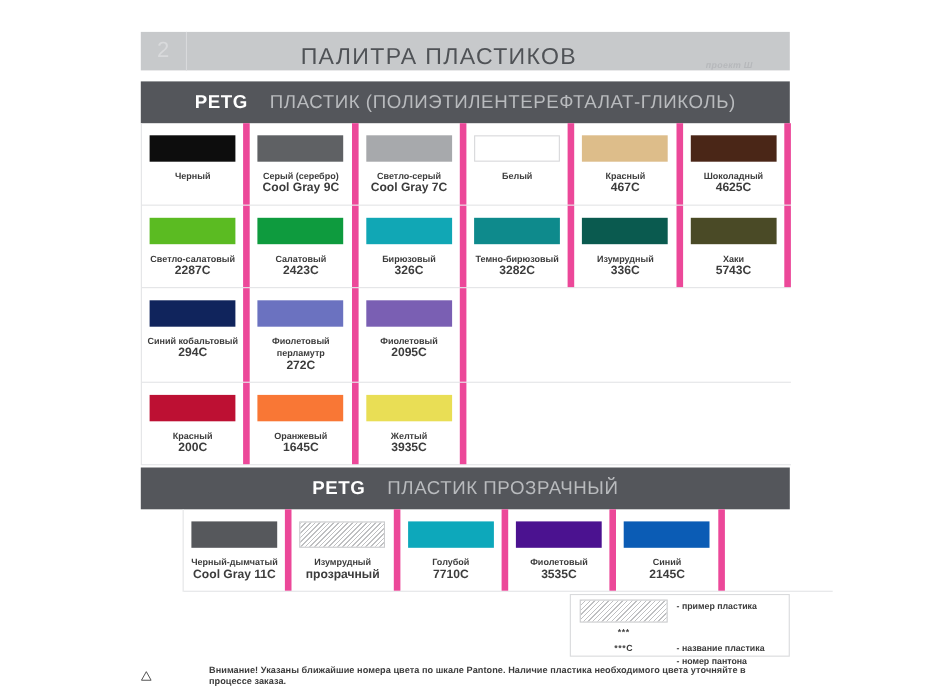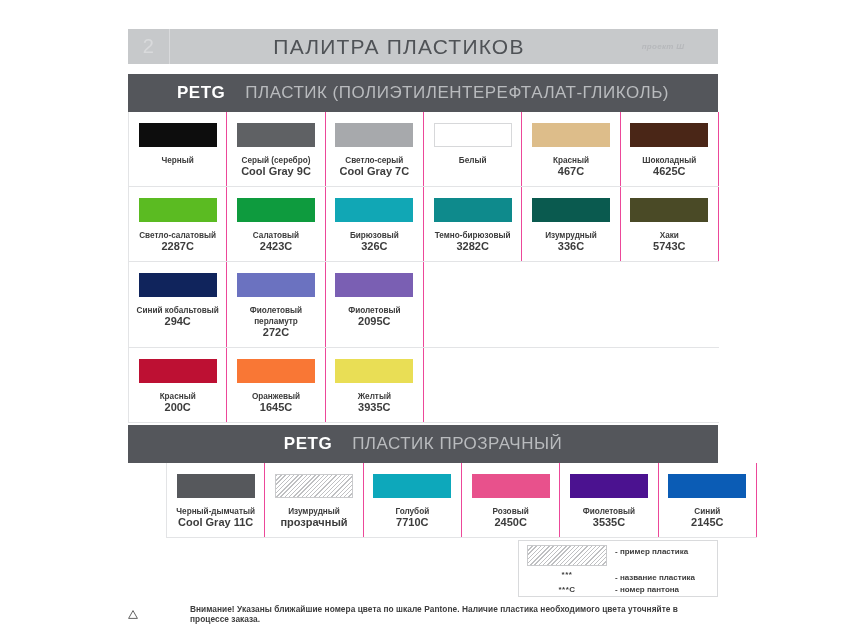--- a/index.html
+++ b/index.html
@@ -26,21 +26,21 @@
 
   
   .top-header {
     position: absolute;
     left: 0;
     top: 29px;
     width: 590px;
     height: 35px;
     background: #c7c9cb;
     display: flex;
-    align-items: center;
+    align-items: flex-end;
   }
   .page-num {
     width: 42px;
     height: 35px;
     display: flex;
     align-items: center;
     justify-content: center;
     font-size: 20px;
     color: #d9dadc;
     border-right: 1px solid #d9dadc;
@@ -103,21 +103,21 @@
     display: flex;
     width: 590px;
     box-sizing: border-box;
     border-bottom: 1px solid #e3e4e6;
   }
   .grid-row:last-child { border-bottom: 1px solid #e3e4e6; }
 
   .cell {
     width: 98.33px;
     box-sizing: border-box;
-    border-right: 1px solid #ec4899;
+    border-right: 6px solid #ec4899;
     padding: 11px 5px 9px 5px;
     display: flex;
     flex-direction: column;
     align-items: center;
   }
   .cell.empty {
     border-right: none;
   }
   .swatch {
     width: 78px;
@@ -205,21 +205,21 @@
     justify-content: flex-start;
     padding-top: 5px;
     box-sizing: border-box;
   }
   .legend-text {
     font-size: 8px;
     font-weight: bold;
     color: #3c3c3c;
     line-height: 12px;
   }
-  .legend-text.t1 { margin-bottom: 14px; }
+  .legend-text.t1 { margin-bottom: 26px; }
 
   
   .footer {
     position: absolute;
     left: 0;
     top: 604px;
     width: 590px;
     display: flex;
     align-items: center;
     justify-content: center;
@@ -378,25 +378,20 @@
       </div>
       <div class="cell">
         <div class="swatch hatched"></div>
         <div class="cell-label">Изумрудный</div>
         <div class="cell-code">прозрачный</div>
       </div>
       <div class="cell">
         <div class="swatch" style="background:#0da8bb"></div>
         <div class="cell-label">Голубой</div>
         <div class="cell-code">7710C</div>
-      </div>
-      <div class="cell">
-        <div class="swatch" style="background:#e8518c"></div>
-        <div class="cell-label">Розовый</div>
-        <div class="cell-code">2450C</div>
       </div>
       <div class="cell">
         <div class="swatch" style="background:#4b1290"></div>
         <div class="cell-label">Фиолетовый</div>
         <div class="cell-code">3535C</div>
       </div>
       <div class="cell">
         <div class="swatch" style="background:#0b5cb5"></div>
         <div class="cell-label">Синий</div>
         <div class="cell-code">2145C</div>

